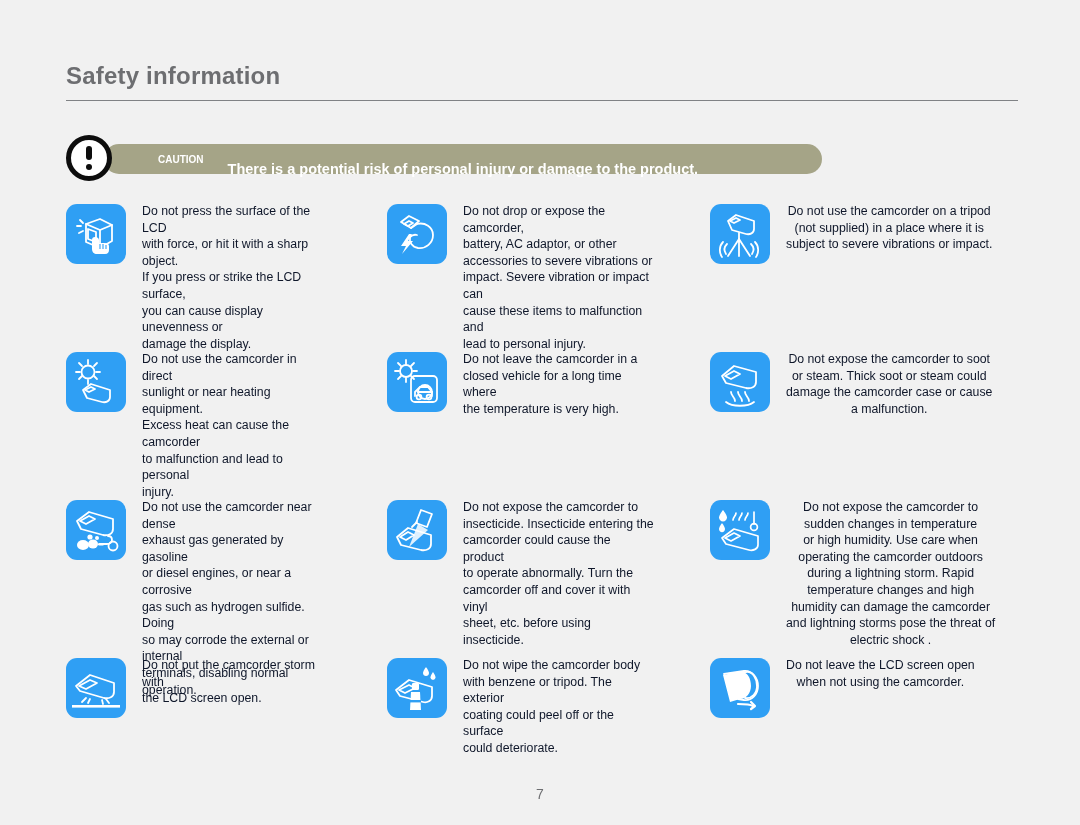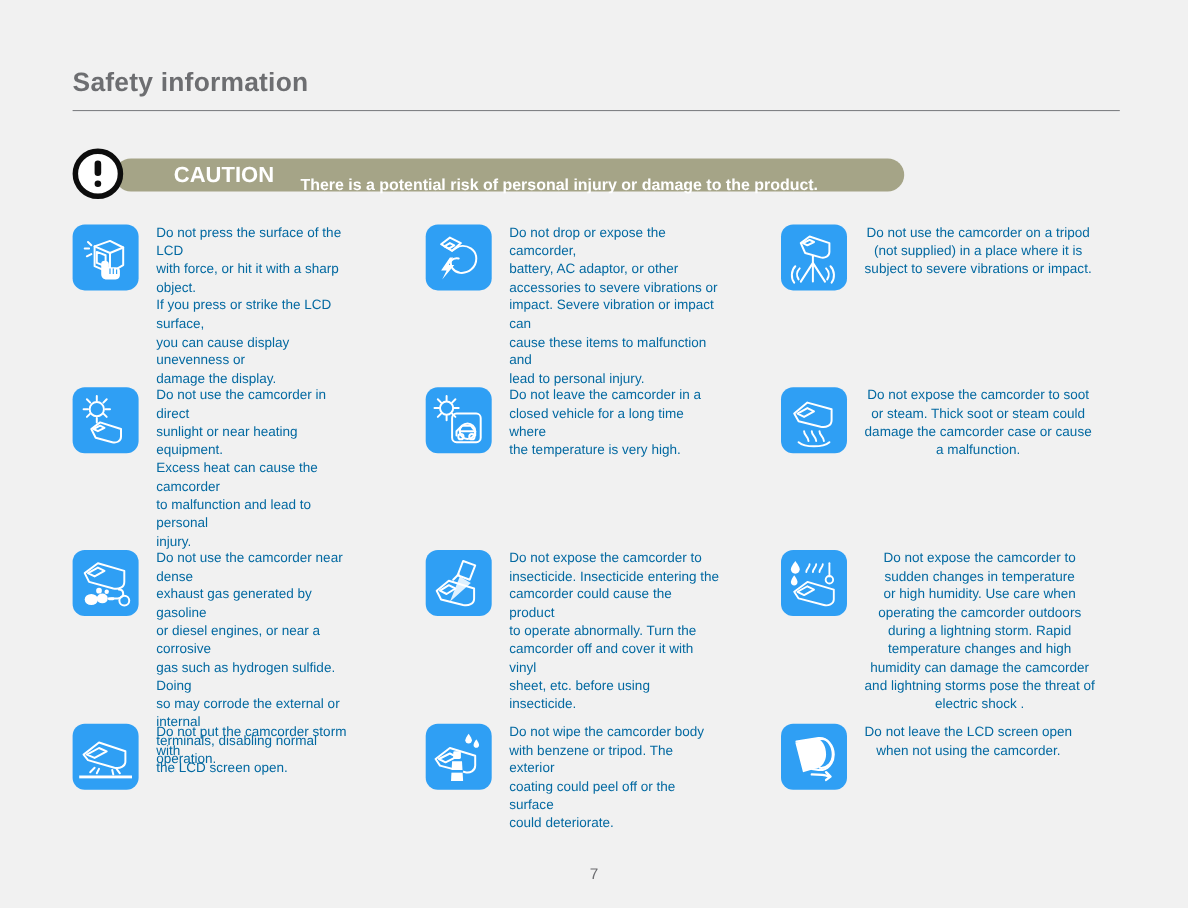--- a/index.html
+++ b/index.html
@@ -51,21 +51,21 @@
     top: 144px;
     width: 718px;
     height: 30px;
     background: #a5a487;
     border-radius: 15px;
     display: flex;
     align-items: center;
   }
   .caution-label {
     color: #ffffff;
-    font-size: 20px;
+    font-size: 10px;
     font-weight: bold;
     margin-left: 54px;
     white-space: nowrap;
   }
   .caution-text {
     color: #ffffff;
     font-size: 14.5px;
     font-weight: bold;
     margin-left: 24px;
     white-space: nowrap;
@@ -137,21 +137,21 @@
     background: #2f9ff4;
     margin-top: 8px;
     position: relative;
     overflow: hidden;
   }
   .tile svg { display: block; }
 
   .caption {
     font-size: 12.3px;
     line-height: 16.6px;
-    color: #0369a1;
+    color: #0f172a;
     margin-left: 16px;
     margin-top: 7px;
     white-space: pre-line;
   }
 
   .row-1 { height: 148px; }
   .row-2 { height: 148px; }
   .row-3 { height: 158px; }
   .row-4 { height: 120px; }
 

